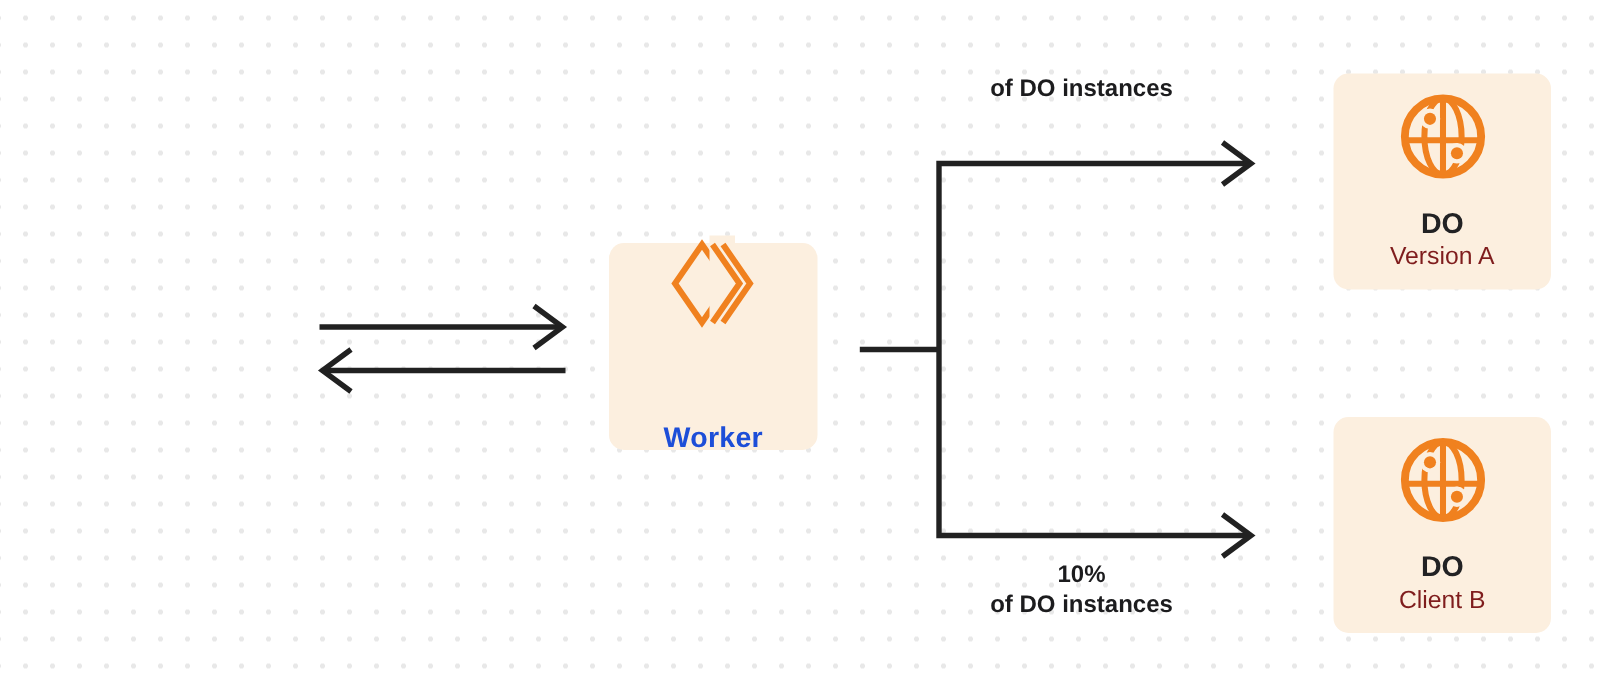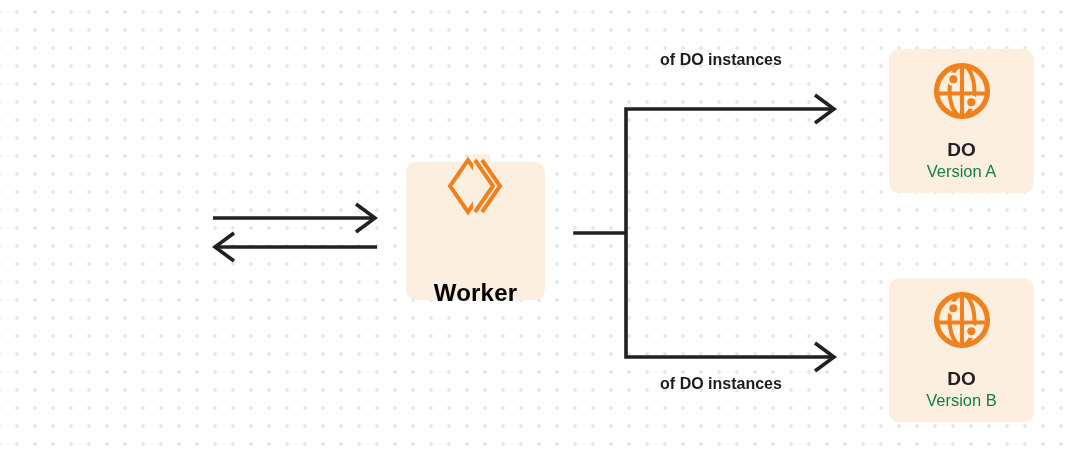--- a/index.html
+++ b/index.html
@@ -42,32 +42,32 @@
   .client-label {
     font-size: 21px; font-weight: 700; color: #1d1d1f; letter-spacing: .2px;
   }
   .node.worker {
     left: 406px; top: 162px; width: 139px; height: 138px;
     background: var(--cream, #fcefdf);
     border-radius: 10px;
     gap: 15px;
   }
   .worker-logo { width: 55px; height: 60px; overflow: visible; }
-  .worker-label { font-size: 24px; font-weight: 700; color: #000000; letter-spacing: .2px; margin-top: 48px; }
+  .worker-label { font-size: 19px; font-weight: 700; color: #1d4ed8; letter-spacing: .2px; margin-top: 48px; }
   .node.do {
     left: 865px; width: 145px; height: 144px;
     background: var(--cream, #fcefdf);
     border-radius: 10px;
     margin-left: 24px;
   }
   .node.do-a { top: 49px; }
   .node.do-b { top: 278px; }
   .globe { width: 62px; height: 62px; margin-bottom: 16px; }
   .do-title { font-size: 19px; font-weight: 700; color: #222224; line-height: 23px; }
-  .do-sub { font-size: 16.5px; font-weight: 400; color: #15803d; line-height: 21px; }
+  .do-sub { font-size: 16.5px; font-weight: 400; color: #7f1d1d; line-height: 21px; }
   .o-stroke { stroke: var(--accent, #f0811f); fill: none; }
   .o-fill { fill: var(--accent, #f0811f); }
   .cream-fill { fill: var(--cream, #fcefdf); }
   .split-label {
     position: absolute;
     left: 631px;
     width: 180px;
     text-align: center;
     font-size: 16px;
     font-weight: 600;
@@ -104,20 +104,21 @@
       <path class="o-stroke" stroke-width="8" d="M68 8 L104 60 L68 112"></path>
     </svg>
     <span class="worker-label">Worker</span>
   </div>
 
   <div class="split-label top">
     <div>of DO instances</div>
   </div>
 
   <div class="split-label bottom">
+    <div>10%</div>
     <div>of DO instances</div>
   </div>
 
   <div class="node do do-a">
     <svg class="globe" viewBox="0 0 100 100" aria-hidden="true">
       <circle class="o-stroke" stroke-width="8.5" cx="50" cy="50" r="41"></circle>
       <ellipse class="o-stroke" stroke-width="6.5" cx="50" cy="50" rx="20" ry="41"></ellipse>
       <path class="o-stroke" stroke-width="6.5" d="M50 9 V91"></path>
       <path class="o-stroke" stroke-width="6.5" d="M9 54 H91"></path>
       <circle class="cream-fill" cx="36" cy="31" r="11"></circle>
@@ -134,16 +135,16 @@
       <circle class="o-stroke" stroke-width="8.5" cx="50" cy="50" r="41"></circle>
       <ellipse class="o-stroke" stroke-width="6.5" cx="50" cy="50" rx="20" ry="41"></ellipse>
       <path class="o-stroke" stroke-width="6.5" d="M50 9 V91"></path>
       <path class="o-stroke" stroke-width="6.5" d="M9 54 H91"></path>
       <circle class="cream-fill" cx="36" cy="31" r="11"></circle>
       <circle class="cream-fill" cx="65" cy="68" r="11"></circle>
       <circle class="o-fill" cx="36" cy="31" r="6.5"></circle>
       <circle class="o-fill" cx="65" cy="68" r="6.5"></circle>
     </svg>
     <span class="do-title">DO</span>
-    <span class="do-sub">Version B</span>
+    <span class="do-sub">Client B</span>
   </div>
 
 </div>
 
 </body></html>

